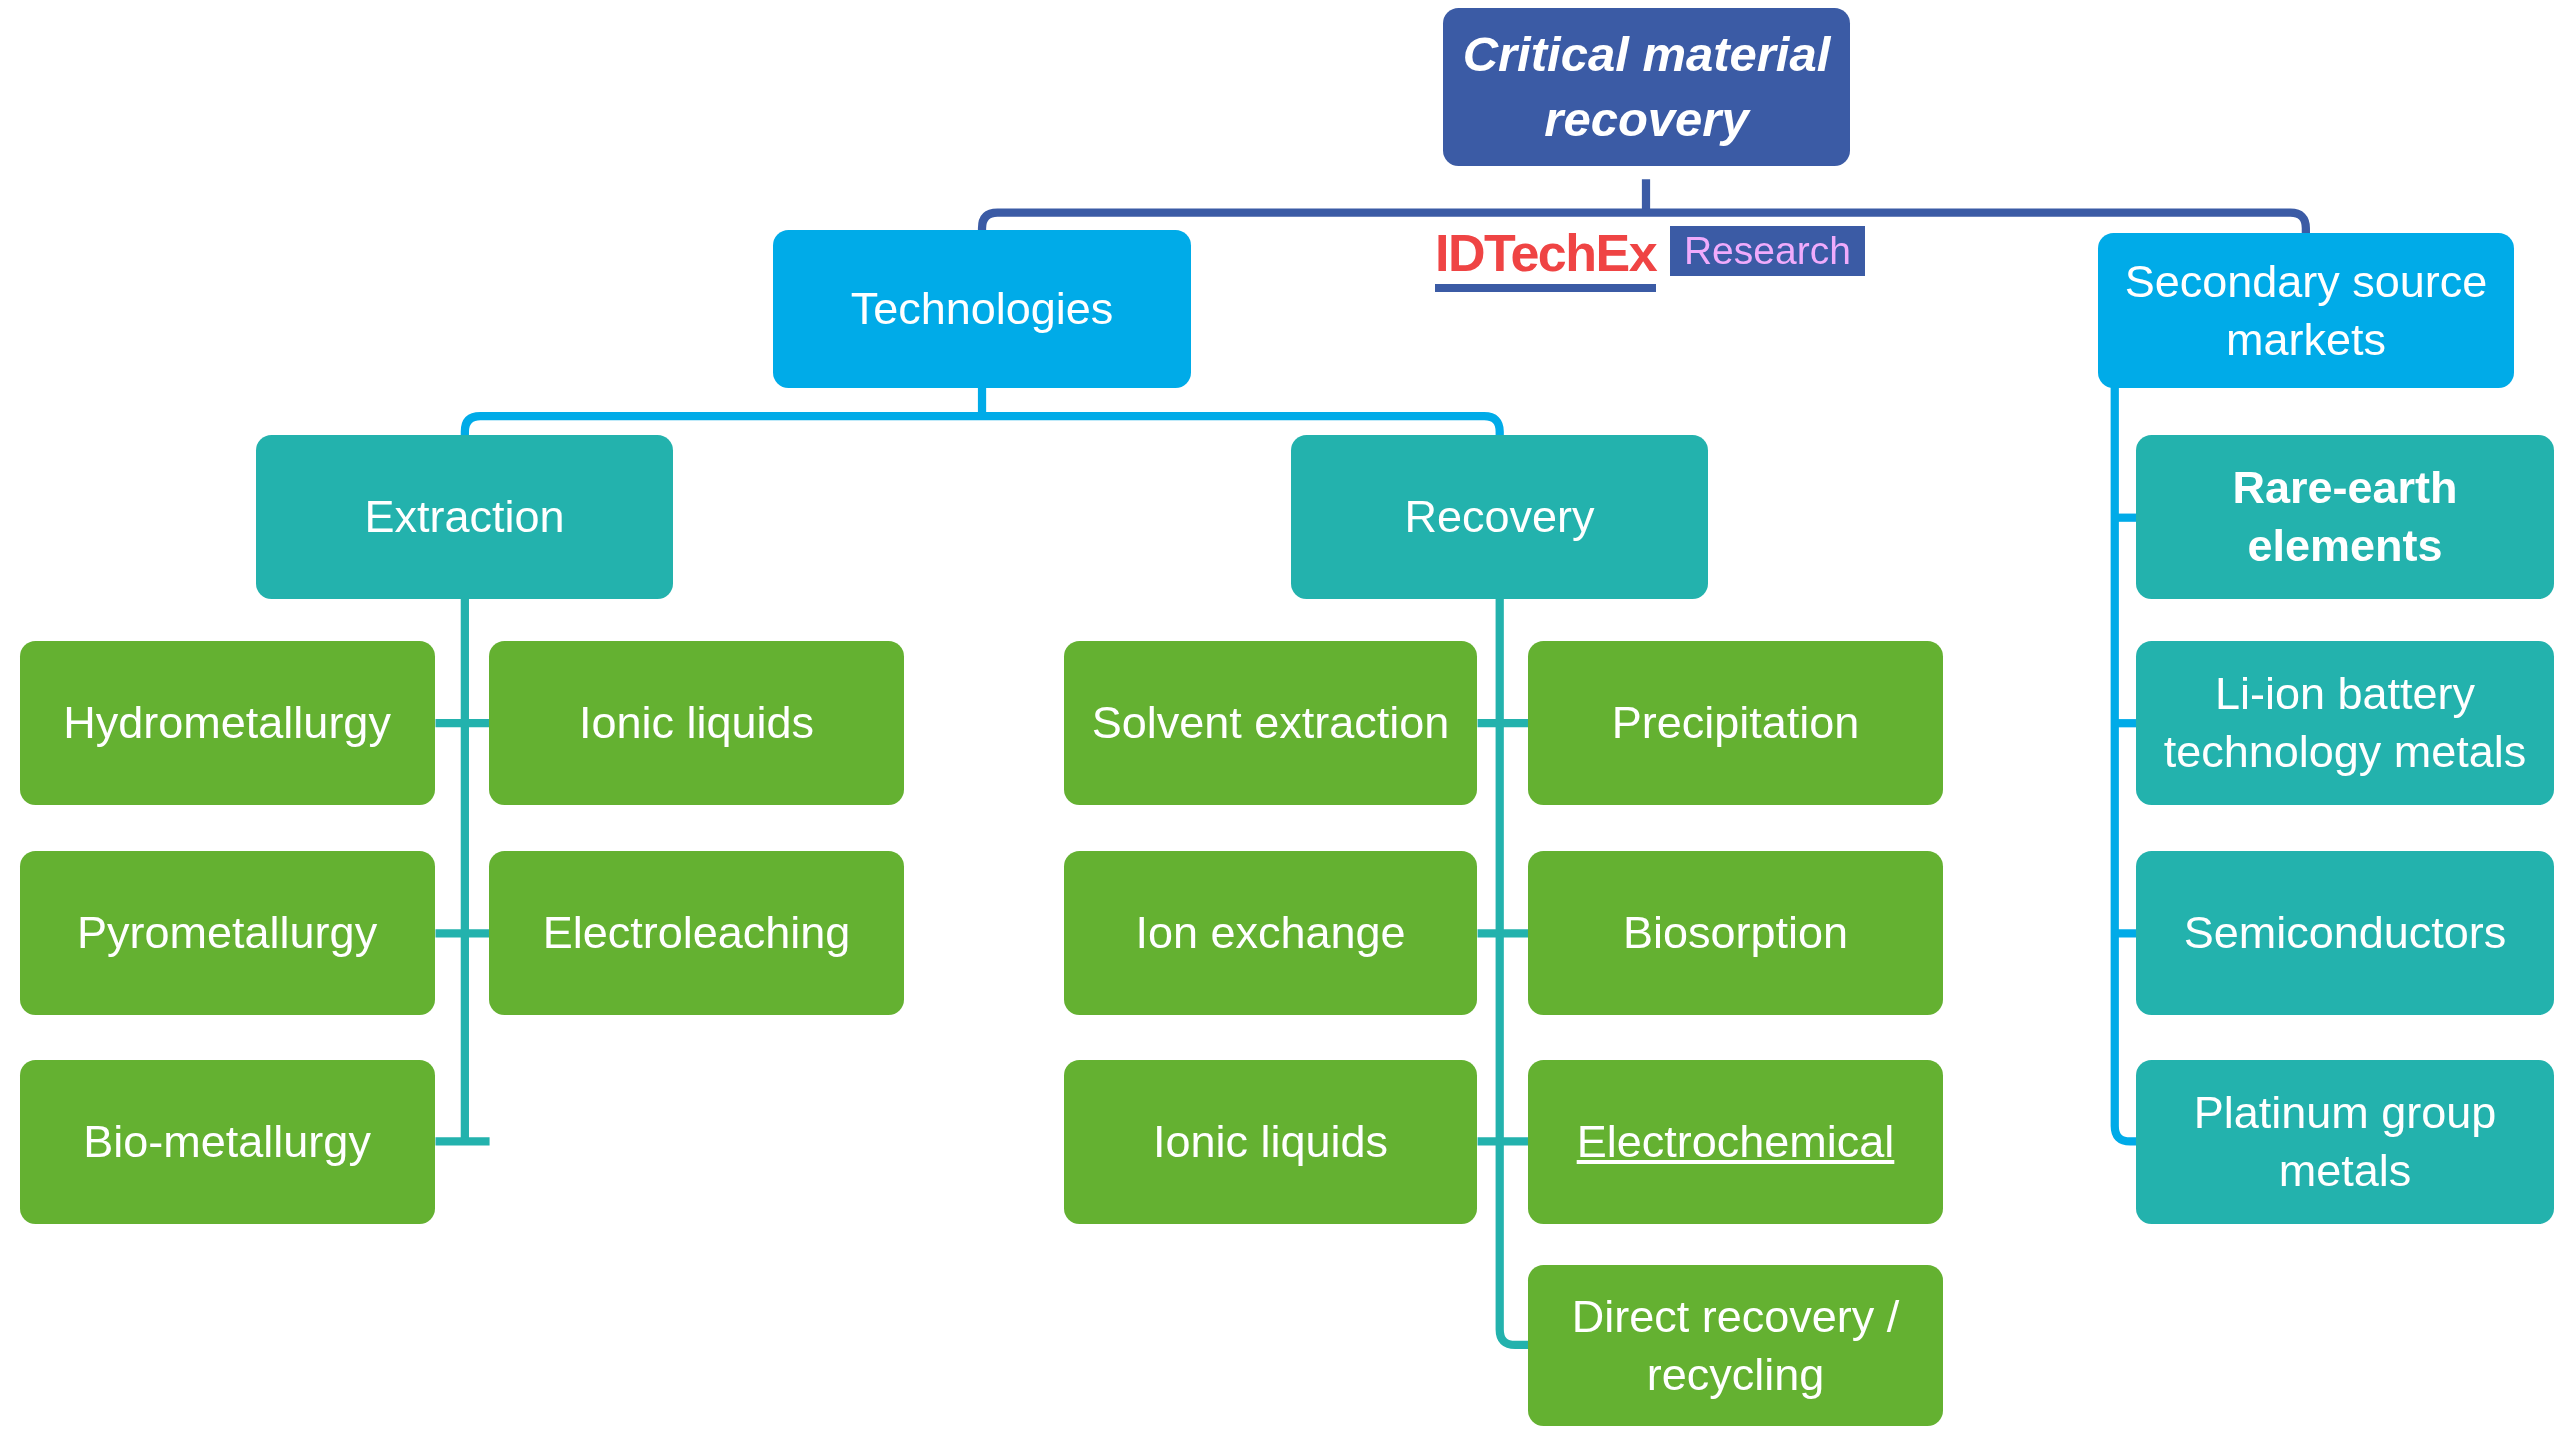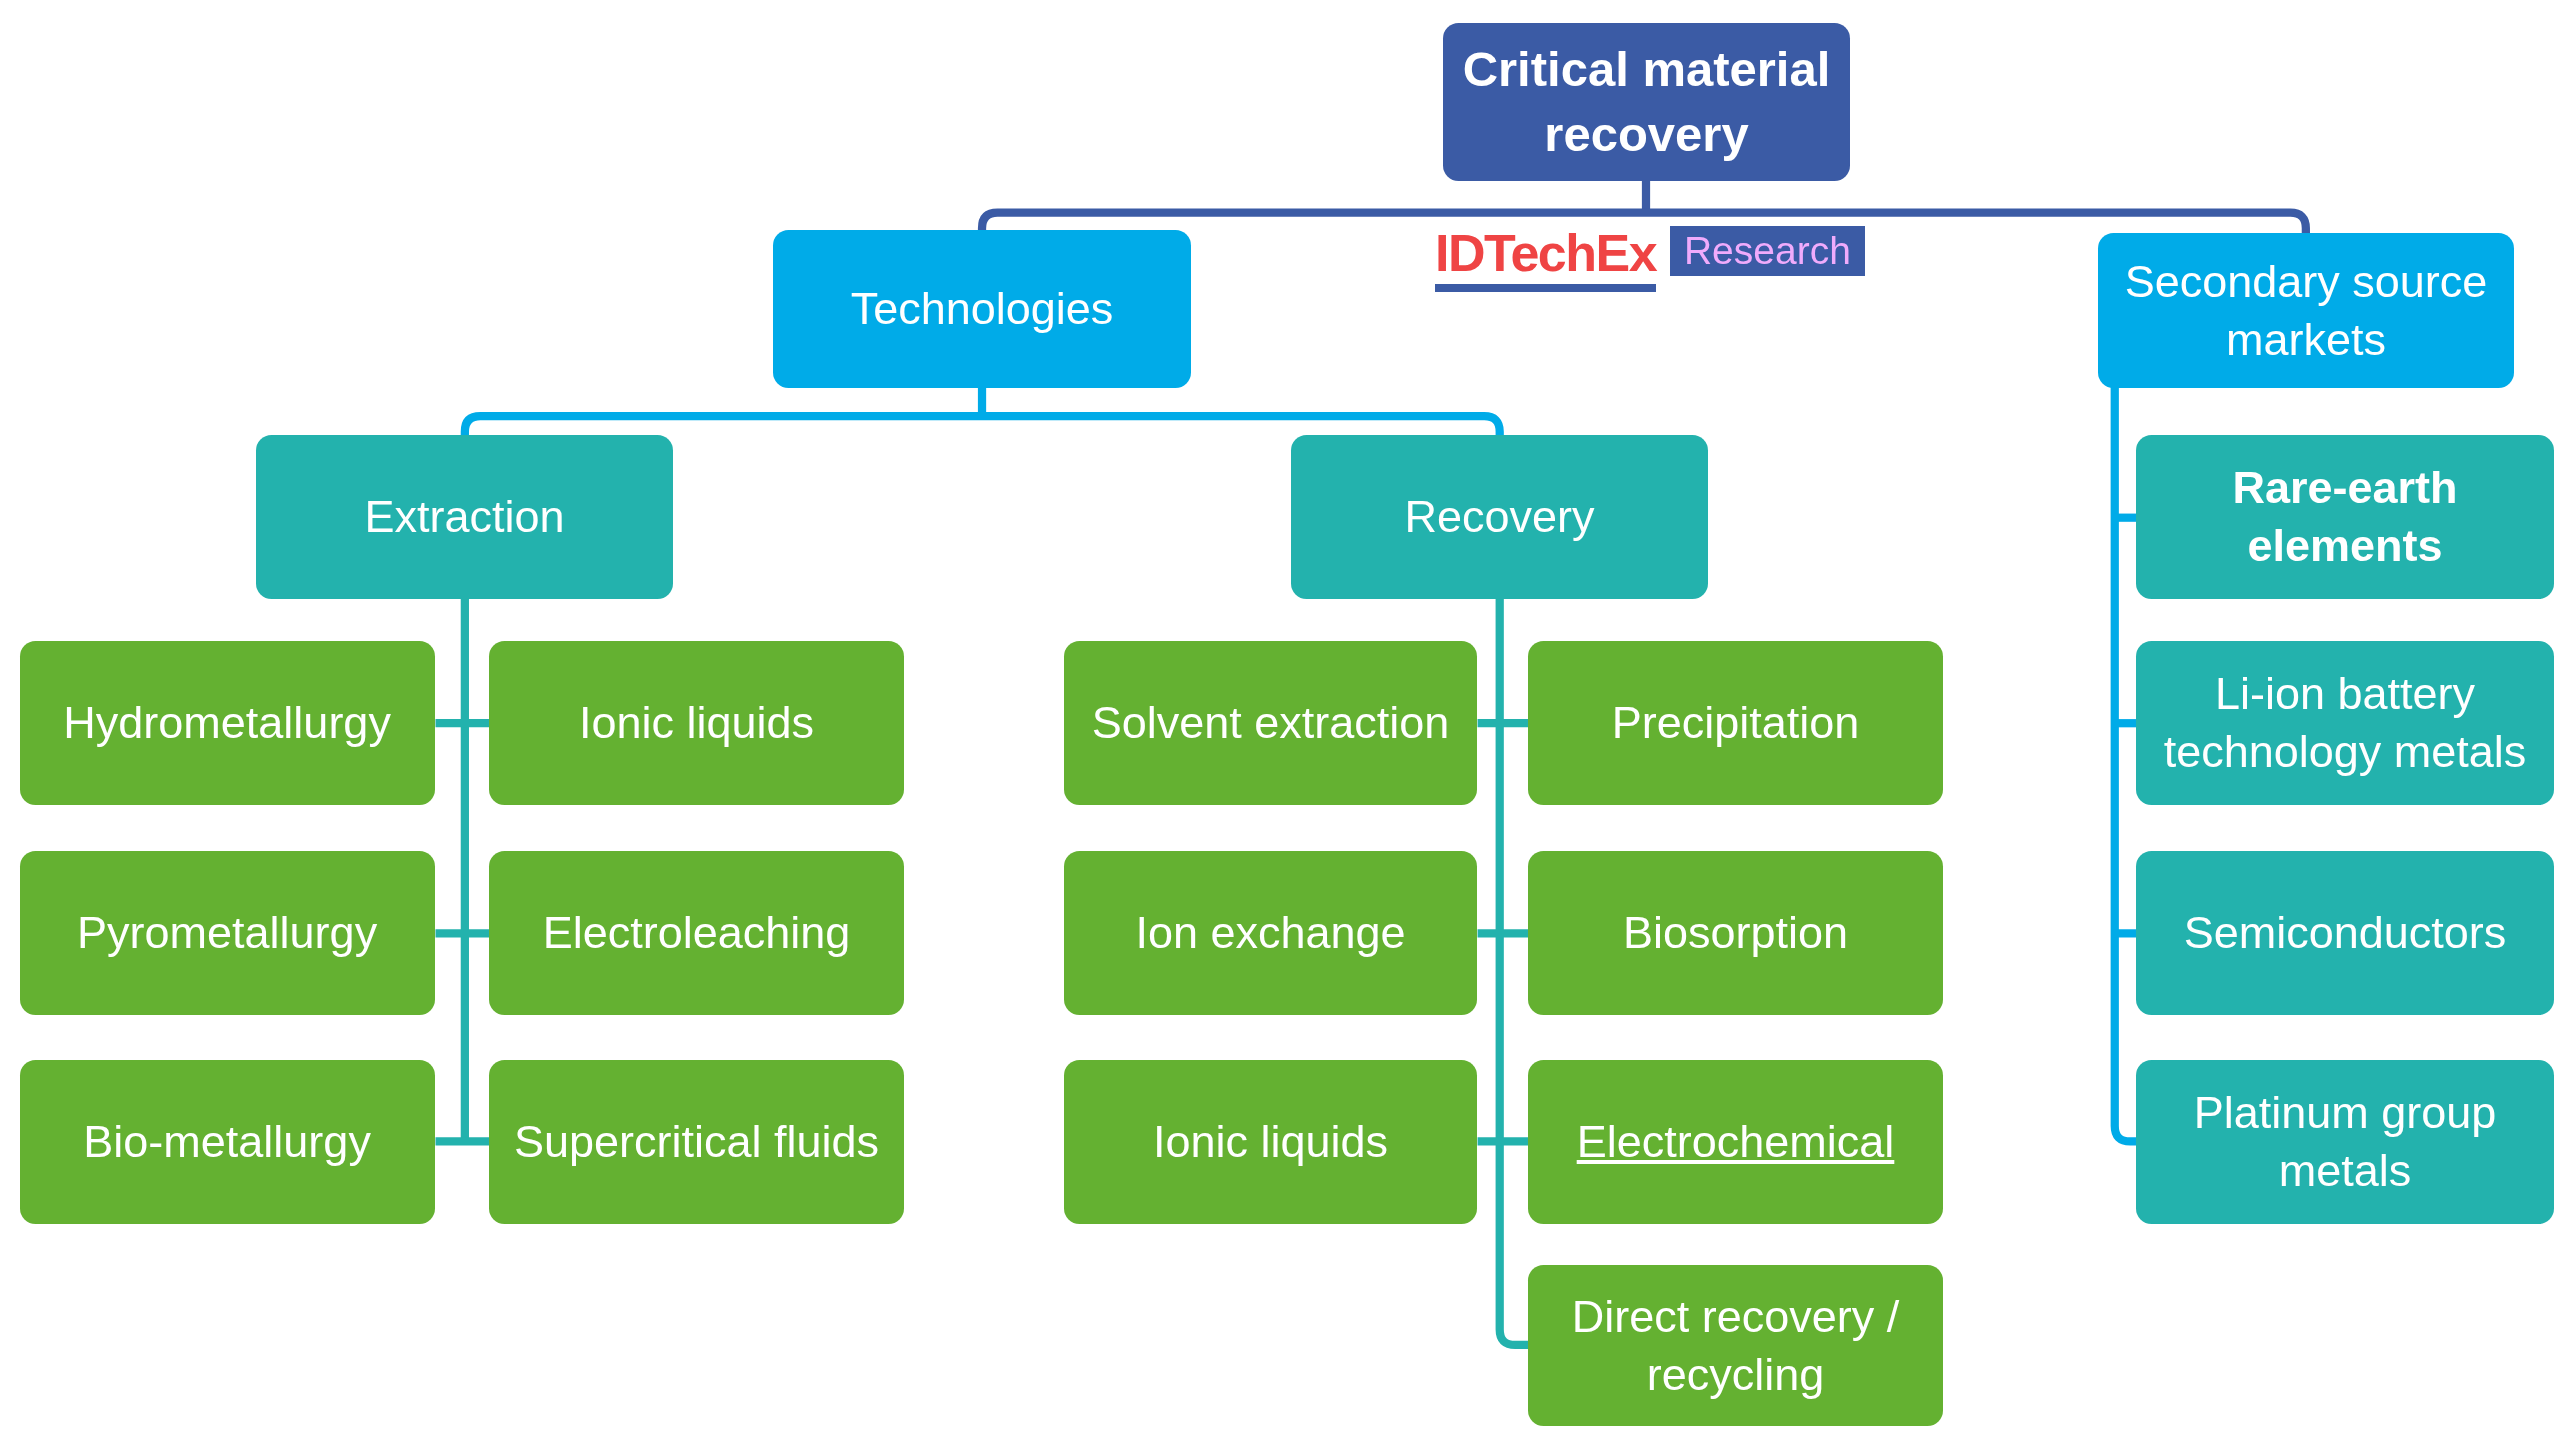--- a/index.html
+++ b/index.html
@@ -94,21 +94,21 @@
       <path d="M845 1404 L950 1404"></path>
       <path d="M845 1812 L950 1812"></path>
       <path d="M845 2216 L950 2216"></path>
       <path d="M2911 1162 L2911 2581 Q2911 2611 2941 2611 L2966 2611"></path>
       <path d="M2868 1404 L2966 1404"></path>
       <path d="M2868 1812 L2966 1812"></path>
       <path d="M2868 2216 L2966 2216"></path>
     </g>
   </svg>
 
-  <div class="node navy" style="left:1443px; top:23px; width:407px; height:158px;">Critical material
+  <div class="node navy" style="left:1443px; top:8px; width:407px; height:158px;font-style:italic;">Critical material
 recovery</div>
 
   <div class="logo">
     <div class="logo-brand-block">
       <span class="logo-brand">IDTechEx</span>
       <div class="logo-underline"></div>
     </div>
     <div class="logo-badge">Research</div>
   </div>
 
@@ -117,21 +117,20 @@
 markets</div>
 
   <div class="node teal" style="left:256px; top:435px; width:417px; height:164px;">Extraction</div>
   <div class="node teal" style="left:1291px; top:435px; width:417px; height:164px;">Recovery</div>
 
   <div class="node green" style="left:19.6px; top:641px; width:415px; height:164px;">Hydrometallurgy</div>
   <div class="node green" style="left:489px; top:641px; width:415px; height:164px;">Ionic liquids</div>
   <div class="node green" style="left:19.6px; top:851px; width:415px; height:164px;">Pyrometallurgy</div>
   <div class="node green" style="left:489px; top:851px; width:415px; height:164px;">Electroleaching</div>
   <div class="node green" style="left:19.6px; top:1060px; width:415px; height:164px;">Bio-metallurgy</div>
-  <div class="node green" style="left:489px; top:1060px; width:415px; height:164px;">Supercritical fluids</div>
 
   <div class="node green" style="left:1064px; top:641px; width:413px; height:164px;">Solvent extraction</div>
   <div class="node green" style="left:1528px; top:641px; width:415px; height:164px;">Precipitation</div>
   <div class="node green" style="left:1064px; top:851px; width:413px; height:164px;">Ion exchange</div>
   <div class="node green" style="left:1528px; top:851px; width:415px; height:164px;">Biosorption</div>
   <div class="node green" style="left:1064px; top:1060px; width:413px; height:164px;">Ionic liquids</div>
   <div class="node green" style="left:1528px; top:1060px; width:415px; height:164px;text-decoration:underline;">Electrochemical</div>
   <div class="node green" style="left:1528px; top:1265px; width:415px; height:161px;">Direct recovery /
 recycling</div>
 

